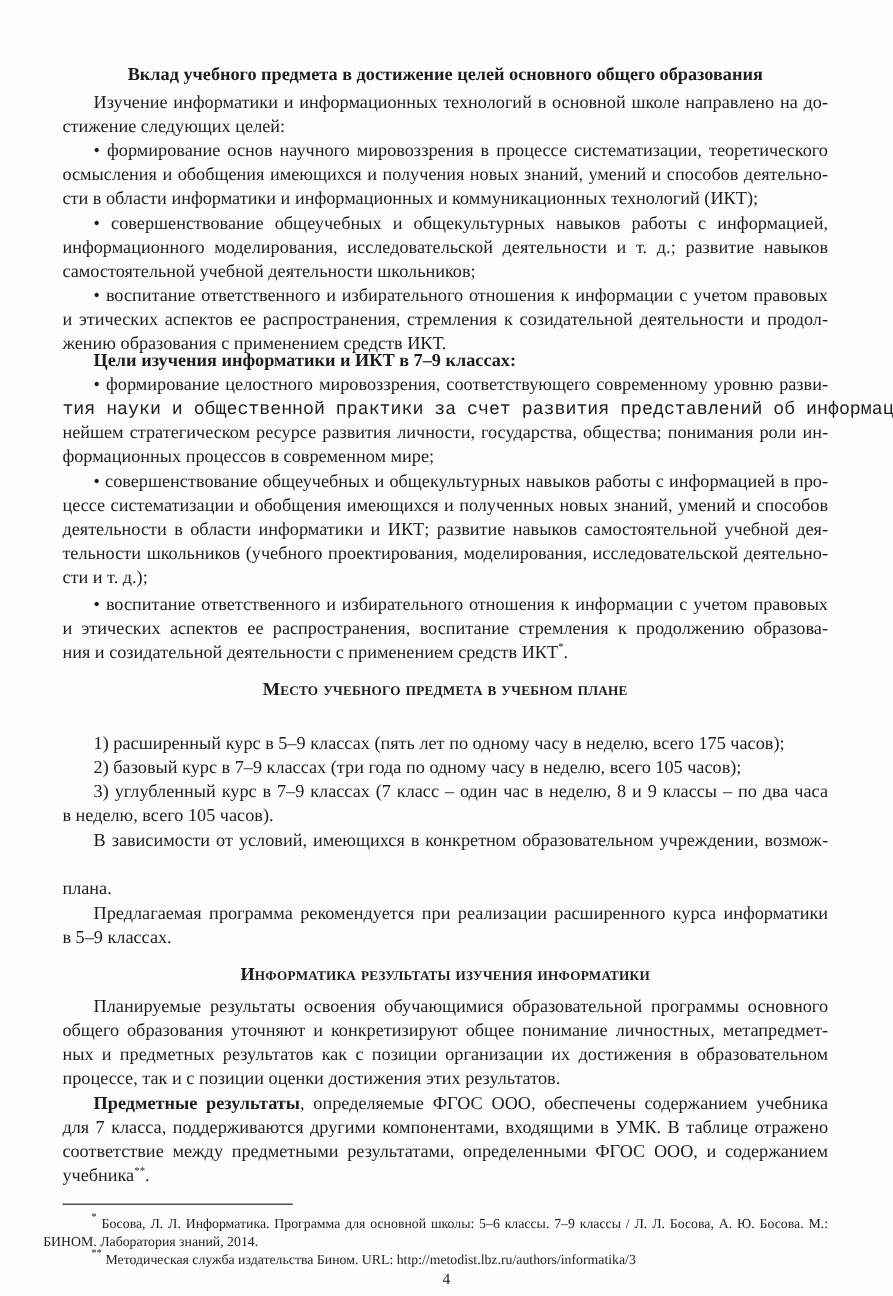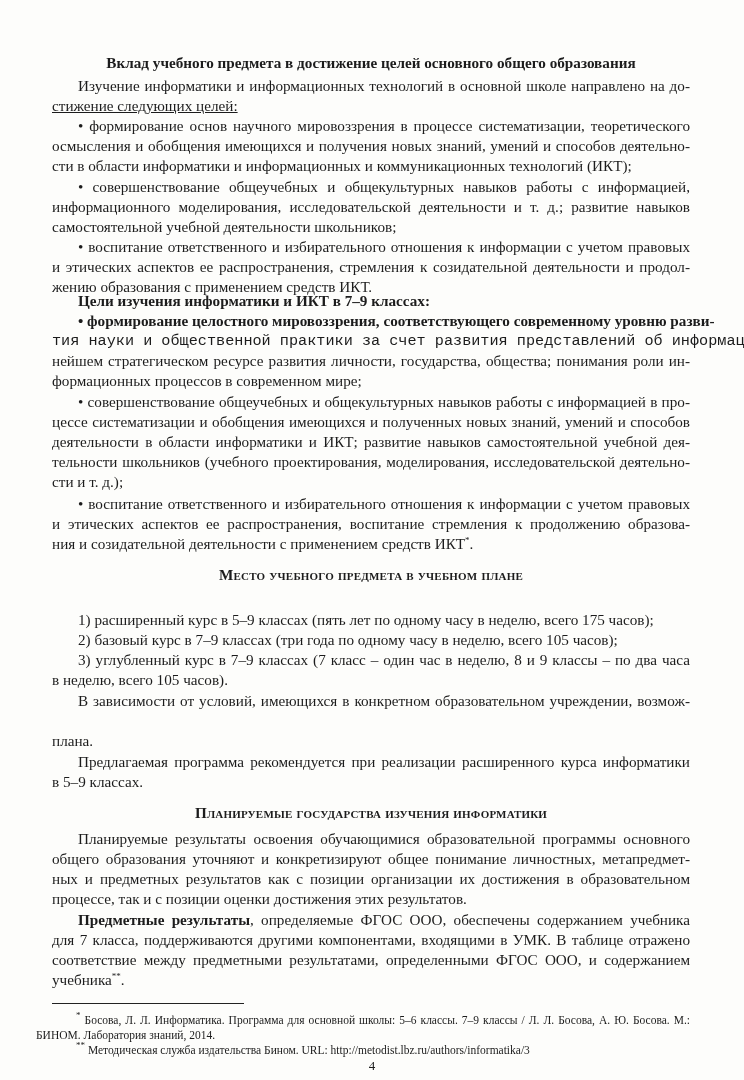--- a/index.html
+++ b/index.html
@@ -26,33 +26,33 @@
   .rule { position: absolute; left: 52px; top: 958px; width: 192px; height: 0; border-top: 1px solid #222; }
   .pnum { position: absolute; left: 0; width: 744px; top: 1012px; text-align: center; font-size: 13px; }
 </style>
 </head>
 <body>
 
 <div class="page">
 
   <div class="line h" style="top:53px;">Вклад учебного предмета в достижение целей основного общего образования</div>
   <div class="line in j" style="top:76px;">Изучение информатики и информационных технологий в основной школе направлено на до-</div>
-  <div class="line" style="top:96px;text-decoration:underline;">стижение следующих целей:</div>
+  <div class="line" style="top:96px;">стижение следующих целей:</div>
   <div class="line in j" style="top:116px;">• формирование основ научного мировоззрения в процессе систематизации, теоретического</div>
   <div class="line j" style="top:136px;">осмысления и обобщения имеющихся и получения новых знаний, умений и способов деятельно-</div>
   <div class="line" style="top:156px;">сти в области информатики и информационных и коммуникационных технологий (ИКТ);</div>
   <div class="line in j" style="top:177px;">• совершенствование общеучебных и общекультурных навыков работы с информацией,</div>
   <div class="line j" style="top:197px;">информационного моделирования, исследовательской деятельности и т. д.; развитие навыков</div>
   <div class="line" style="top:217px;">самостоятельной учебной деятельности школьников;</div>
   <div class="line in j" style="top:237px;">• воспитание ответственного и избирательного отношения к информации с учетом правовых</div>
   <div class="line j" style="top:257px;">и этических аспектов ее распространения, стремления к созидательной деятельности и продол-</div>
   <div class="line" style="top:277px;">жению образования с применением средств ИКТ.</div>
 
   <div class="line in b" style="top:291px;">Цели изучения информатики и ИКТ в 7–9 классах:</div>
-  <div class="line in j" style="top:311px;font-weight:bold;">• формирование целостного мировоззрения, соответствующего современному уровню разви-</div>
+  <div class="line in j" style="top:311px;">• формирование целостного мировоззрения, соответствующего современному уровню разви-</div>
   <div class="line j" style="top:331px;font-family:Liberation Mono, monospace;">тия науки и общественной практики за счет развития представлений об информации как важ-</div>
   <div class="line j" style="top:351px;">нейшем стратегическом ресурсе развития личности, государства, общества; понимания роли ин-</div>
   <div class="line" style="top:371px;">формационных процессов в современном мире;</div>
   <div class="line in j" style="top:392px;">• совершенствование общеучебных и общекультурных навыков работы с информацией в про-</div>
   <div class="line j" style="top:412px;">цессе систематизации и обобщения имеющихся и полученных новых знаний, умений и способов</div>
   <div class="line j" style="top:432px;">деятельности в области информатики и ИКТ; развитие навыков самостоятельной учебной дея-</div>
   <div class="line j" style="top:452px;">тельности школьников (учебного проектирования, моделирования, исследовательской деятельно-</div>
   <div class="line" style="top:472px;">сти и т. д.);</div>
   <div class="line in j" style="top:494px;">• воспитание ответственного и избирательного отношения к информации с учетом правовых</div>
   <div class="line j" style="top:514px;">и этических аспектов ее распространения, воспитание стремления к продолжению образова-</div>
@@ -61,21 +61,21 @@
   <div class="line h sc" style="top:565px;">Место учебного предмета в учебном плане</div>
   <div class="line in" style="top:610px;">1) расширенный курс в 5–9 классах (пять лет по одному часу в неделю, всего 175 часов);</div>
   <div class="line in" style="top:630px;">2) базовый курс в 7–9 классах (три года по одному часу в неделю, всего 105 часов);</div>
   <div class="line in j" style="top:650px;">3) углубленный курс в 7–9 классах (7 класс – один час в неделю, 8 и 9 классы – по два часа</div>
   <div class="line" style="top:670px;">в неделю, всего 105 часов).</div>
   <div class="line in j" style="top:691px;">В зависимости от условий, имеющихся в конкретном образовательном учреждении, возмож-</div>
   <div class="line" style="top:731px;">плана.</div>
   <div class="line in j" style="top:752px;">Предлагаемая программа рекомендуется при реализации расширенного курса информатики</div>
   <div class="line" style="top:772px;">в 5–9 классах.</div>
 
-  <div class="line h sc" style="top:803px;">Планируемые государства изучения информатики</div>
+  <div class="line h sc" style="top:803px;">Информатика результаты изучения информатики</div>
   <div class="line in j" style="top:829px;">Планируемые результаты освоения обучающимися образовательной программы основного</div>
   <div class="line j" style="top:849px;">общего образования уточняют и конкретизируют общее понимание личностных, метапредмет-</div>
   <div class="line j" style="top:869px;">ных и предметных результатов как с позиции организации их достижения в образовательном</div>
   <div class="line" style="top:889px;">процессе, так и с позиции оценки достижения этих результатов.</div>
   <div class="line in j" style="top:910px;"><span class="b">Предметные результаты</span><span>, определяемые ФГОС ООО, обеспечены содержанием учебника</span></div>
   <div class="line j" style="top:930px;">для 7 класса, поддерживаются другими компонентами, входящими в УМК. В таблице отражено</div>
   <div class="line j" style="top:950px;">соответствие между предметными результатами, определенными ФГОС ООО, и содержанием</div>
   <div class="line" style="top:970px;"><span>учебника</span><sup>**</sup><span>.</span></div>
 
   <div class="rule" style="top:1003px;"></div>

